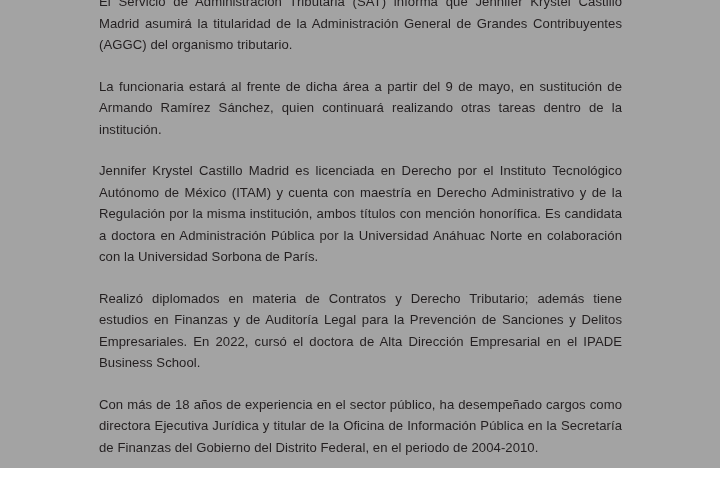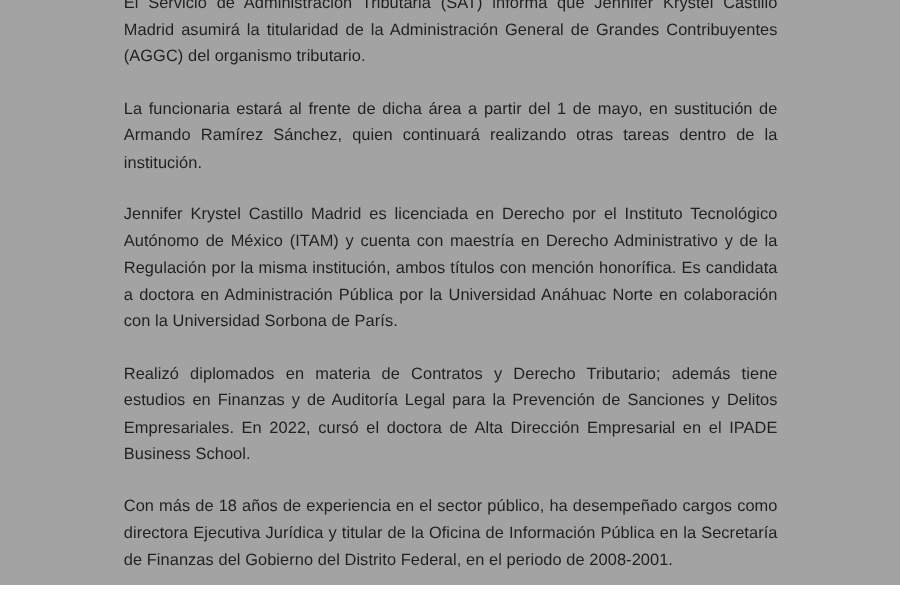--- a/index.html
+++ b/index.html
@@ -47,24 +47,24 @@
   }
 </style>
 </head>
 <body>
 
 <div id="page">
   <div id="doc-body">
 
     <p class="doc-paragraph">El Servicio de Administración Tributaria (SAT) informa que Jennifer Krystel Castillo Madrid asumirá la titularidad de la Administración General de Grandes Contribuyentes (AGGC) del organismo tributario.</p>
 
-    <p class="doc-paragraph">La funcionaria estará al frente de dicha área a partir del 1 de mayo, en sustitución de Armando Ramírez Sánchez, quien continuará realizando otras tareas dentro de la institución.</p>
+    <p class="doc-paragraph">La funcionaria estará al frente de dicha área a partir del 9 de mayo, en sustitución de Armando Ramírez Sánchez, quien continuará realizando otras tareas dentro de la institución.</p>
 
     <p class="doc-paragraph">Jennifer Krystel Castillo Madrid es licenciada en Derecho por el Instituto Tecnológico Autónomo de México (ITAM) y cuenta con maestría en Derecho Administrativo y de la Regulación por la misma institución, ambos títulos con mención honorífica. Es candidata a doctora en Administración Pública por la Universidad Anáhuac Norte en colaboración con la Universidad Sorbona de París.</p>
 
     <p class="doc-paragraph">Realizó diplomados en materia de Contratos y Derecho Tributario; además tiene estudios en Finanzas y de Auditoría Legal para la Prevención de Sanciones y Delitos Empresariales. En 2022, cursó el doctora de Alta Dirección Empresarial en el IPADE Business School.</p>
 
-    <p class="doc-paragraph">Con más de 18 años de experiencia en el sector público, ha desempeñado cargos como directora Ejecutiva Jurídica y titular de la Oficina de Información Pública en la Secretaría de Finanzas del Gobierno del Distrito Federal, en el periodo de 2008-2001.</p>
+    <p class="doc-paragraph">Con más de 18 años de experiencia en el sector público, ha desempeñado cargos como directora Ejecutiva Jurídica y titular de la Oficina de Información Pública en la Secretaría de Finanzas del Gobierno del Distrito Federal, en el periodo de 2004-2010.</p>
 
     <p class="doc-paragraph">De 2010 a 2012, fue directora general en la Oficialía Mayor del Gobierno del Distrito Federal y titular de la Oficina de Información Pública en la misma dependencia.</p>
 
   </div>
 </div>
 
 </body></html>

